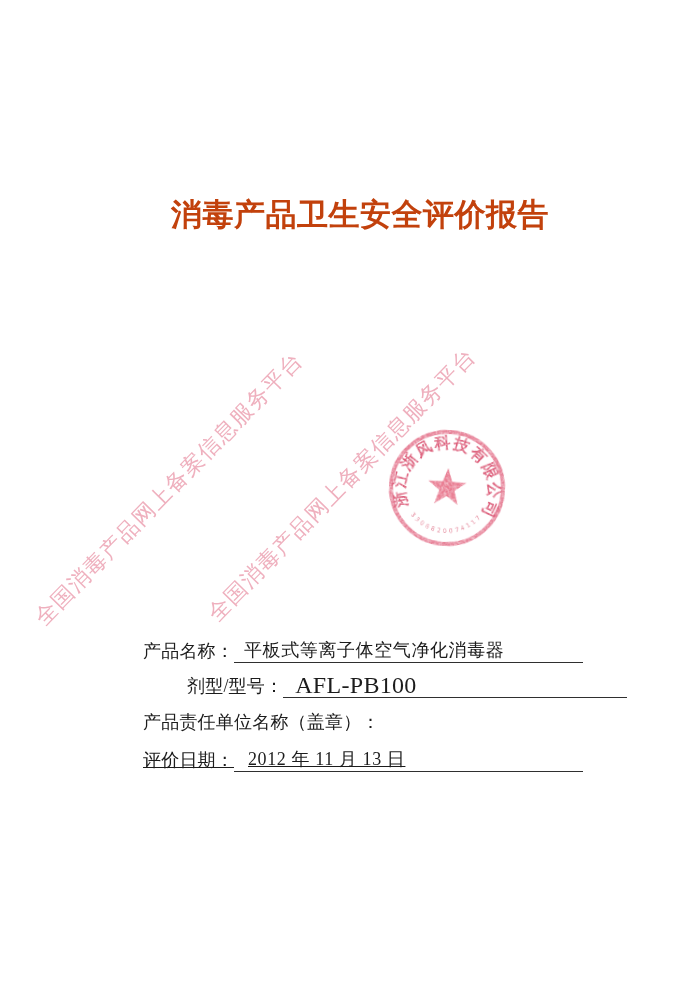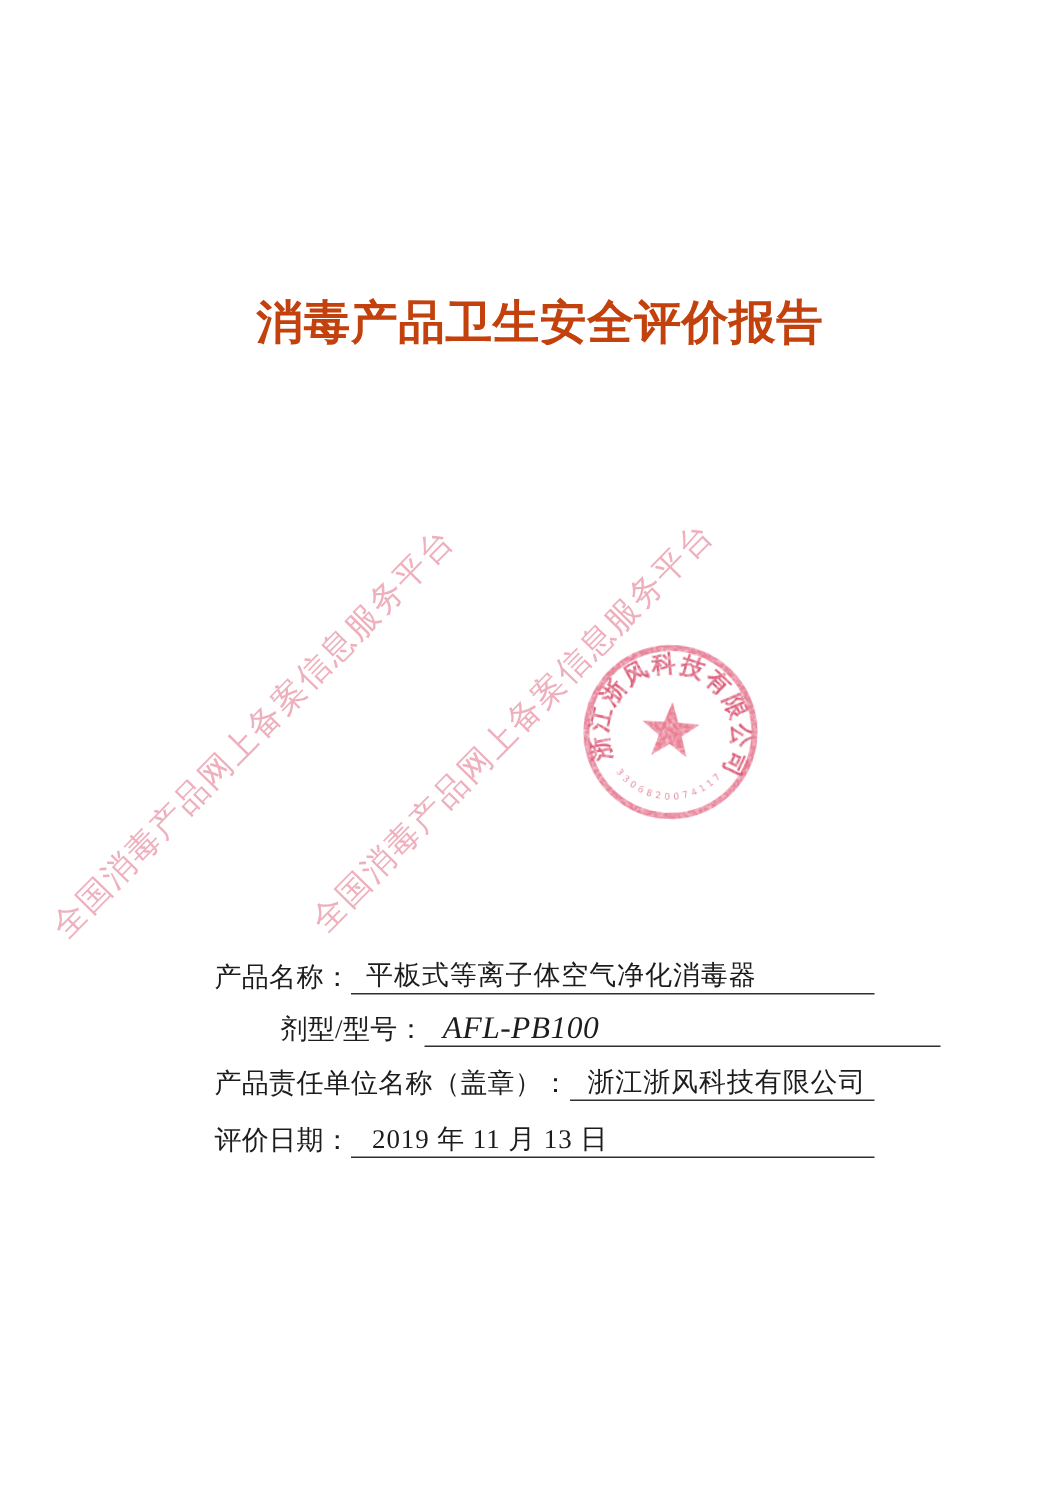--- a/index.html
+++ b/index.html
@@ -75,23 +75,23 @@
     white-space:nowrap;
     letter-spacing:0.2px;
   }
   .field-row .fvalue{
     flex:1;
     border-bottom:1.6px solid #2f2f2f;
     white-space:nowrap;
     letter-spacing:0.6px;
   }
   .row-1{top:637px;} .row-1 .fvalue{padding-left:10px;margin-top:26px;}
-  .row-2{top:672px;margin-left:44px;} .row-2 .fvalue{padding-left:12px;font-size:21px;letter-spacing:0.3px;font-style:italic;}
+  .row-2{top:672px;margin-left:44px;} .row-2 .fvalue{padding-left:12px;font-size:24px;letter-spacing:0.3px;}
   .row-3{top:708px;} .row-3 .fvalue{padding-left:12px;}
-  .row-4{top:746px;} .row-4 .fvalue{padding-left:14px;}
+  .row-4{top:746px;text-decoration:underline;} .row-4 .fvalue{padding-left:14px;}
 </style>
 </head>
 <body>
 
 <div class="page">
 
   <div class="watermark wm-a">全国消毒产品网上备案信息服务平台</div>
   <div class="watermark wm-b">全国消毒产品网上备案信息服务平台</div>
 
   <div class="doc-title">消毒产品卫生安全评价报告</div>
@@ -128,21 +128,20 @@
     <span class="fvalue">平板式等离子体空气净化消毒器</span>
   </div>
 
   <div class="field-row row-2">
     <span class="flabel">剂型/型号：</span>
     <span class="fvalue">AFL-PB100</span>
   </div>
 
   <div class="field-row row-3">
     <span class="flabel">产品责任单位名称（盖章）：</span>
-    <span class="fvalue">浙江浙风科技有限公司</span>
   </div>
 
   <div class="field-row row-4">
     <span class="flabel">评价日期：</span>
-    <span class="fvalue">2019 年 11 月 13 日</span>
+    <span class="fvalue">2012 年 11 月 13 日</span>
   </div>
 
 </div>
 
 </body></html>

